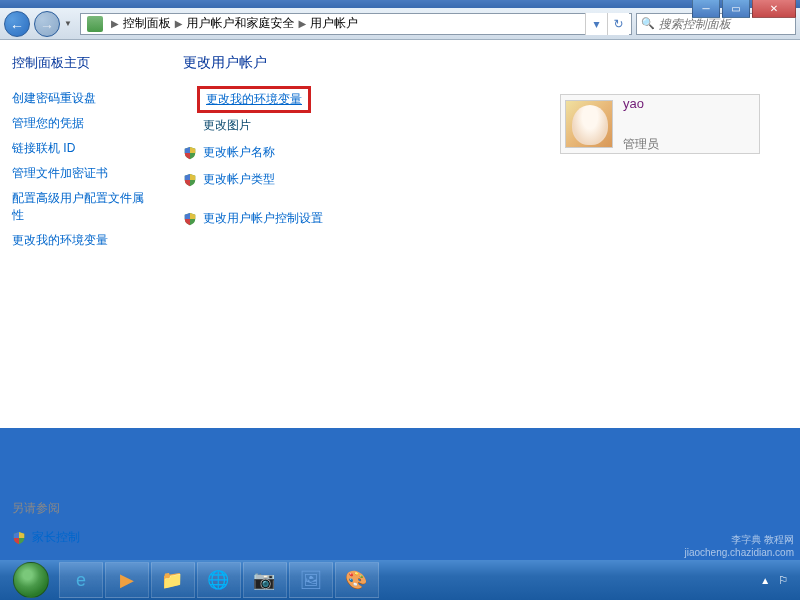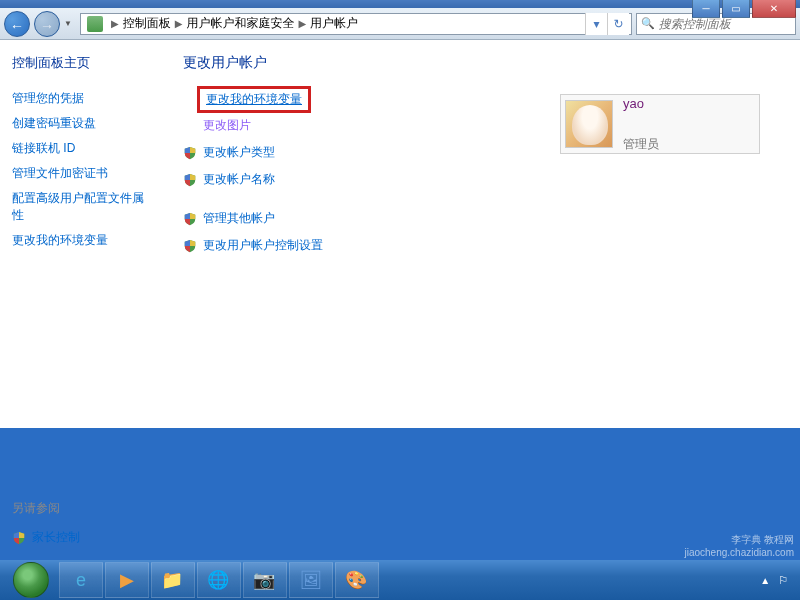--- a/index.html
+++ b/index.html
@@ -35,21 +35,21 @@
     .sidebar-bottom { position: absolute; bottom: 50px; left: 8px; width: 150px; }
     .sidebar-subheading { color: #888; font-size: 12px; margin-bottom: 8px; padding-left: 4px; }
     .shield-icon { width: 14px; height: 14px; display: inline-block; }
     .shield-icon svg { width: 100%; height: 100%; }
     
     .content { flex: 1; padding: 14px 20px; background: #fff; border-left: 1px solid transparent; }
     .content-heading { color: #003399; font-size: 14px; margin-bottom: 14px; }
     .action-link { color: #0066cc; font-size: 12px; padding: 4px 0; cursor: pointer; display: flex; align-items: center; gap: 6px; margin-bottom: 2px; }
     .highlighted { border: 3px solid #d02020; padding: 2px 6px; display: inline-block; margin-bottom: 4px; margin-left: 14px; }
     .highlighted a { color: #0066cc; text-decoration: underline; font-size: 12px; }
-    .sub-link { padding-left: 20px; color: #8b5cf6; font-size: 12px; margin-bottom: 6px; cursor: pointer; }
+    .sub-link { padding-left: 20px; color: #0c4a6e; font-size: 12px; margin-bottom: 6px; cursor: pointer; }
     .spacer { height: 12px; }
     
     .user-card { position: absolute; right: 40px; top: 94px; width: 200px; height: 60px; border: 1px solid #d0d0d0; background: #f8f8f8; display: flex; align-items: center; padding: 4px; gap: 10px; }
     .user-avatar { width: 48px; height: 48px; border: 1px solid #ccc; background: linear-gradient(135deg, #f0e0a0 0%, #e8b878 50%, #d89858 100%); position: relative; }
     .user-avatar::after { content: ""; position: absolute; top: 4px; left: 6px; width: 36px; height: 40px; background: radial-gradient(ellipse at 50% 30%, #fff8f0 30%, #f0d8c0 70%); border-radius: 50% 50% 45% 45%; }
     .user-info { display: flex; flex-direction: column; gap: 4px; }
     .user-name { color: #701a75; font-size: 13px; }
     .user-role { color: #737373; font-size: 12px; margin-top: 21px; }
     
     
@@ -90,22 +90,22 @@
   </div>
   <div class="search-box">
     <span class="search-icon">🔍</span>
     <input class="search-input" placeholder="搜索控制面板" style="">
   </div>
 </div>
 
 <div class="main">
   <div class="sidebar">
     <div class="sidebar-heading">控制面板主页</div>
+    <div class="sidebar-link">创建密码重设盘</div>
     <div class="sidebar-link">管理您的凭据</div>
-    <div class="sidebar-link">创建密码重设盘</div>
     <div class="sidebar-link">链接联机 ID</div>
     <div class="sidebar-link">管理文件加密证书</div>
     <div class="sidebar-link">配置高级用户配置文件属性</div>
     <div class="sidebar-link">更改我的环境变量</div>
 
     <div class="sidebar-bottom">
       <div class="sidebar-subheading">另请参阅</div>
       <div class="sidebar-link">
         <span class="shield-icon">
           <svg viewBox="0 0 16 16">
@@ -130,47 +130,36 @@
     
     <div class="action-link">
       <span class="shield-icon">
         <svg viewBox="0 0 16 16">
             <path d="M8 1 L14 3 L14 8 Q14 13 8 15 Q2 13 2 8 L2 3 Z" fill="#4a9a4a"></path>
             <path d="M8 1 L14 3 L14 8 L8 8 Z" fill="#e0c040"></path>
             <path d="M8 8 L8 15 Q2 13 2 8 Z" fill="#d04040"></path>
             <path d="M8 1 L8 8 L2 8 L2 3 Z" fill="#4a7ad0"></path>
           </svg>
       </span>
-      <span>更改帐户类型</span>
+      <span>更改帐户名称</span>
     </div>
     <div class="action-link">
       <span class="shield-icon">
         <svg viewBox="0 0 16 16">
             <path d="M8 1 L14 3 L14 8 Q14 13 8 15 Q2 13 2 8 L2 3 Z" fill="#4a9a4a"></path>
             <path d="M8 1 L14 3 L14 8 L8 8 Z" fill="#e0c040"></path>
             <path d="M8 8 L8 15 Q2 13 2 8 Z" fill="#d04040"></path>
             <path d="M8 1 L8 8 L2 8 L2 3 Z" fill="#4a7ad0"></path>
           </svg>
       </span>
-      <span>更改帐户名称</span>
+      <span>更改帐户类型</span>
     </div>
     
     <div class="spacer"></div>
     
-    <div class="action-link">
-      <span class="shield-icon">
-        <svg viewBox="0 0 16 16">
-            <path d="M8 1 L14 3 L14 8 Q14 13 8 15 Q2 13 2 8 L2 3 Z" fill="#4a9a4a"></path>
-            <path d="M8 1 L14 3 L14 8 L8 8 Z" fill="#e0c040"></path>
-            <path d="M8 8 L8 15 Q2 13 2 8 Z" fill="#d04040"></path>
-            <path d="M8 1 L8 8 L2 8 L2 3 Z" fill="#4a7ad0"></path>
-          </svg>
-      </span>
-      <span>管理其他帐户</span>
-    </div>
     <div class="action-link">
       <span class="shield-icon">
         <svg viewBox="0 0 16 16">
             <path d="M8 1 L14 3 L14 8 Q14 13 8 15 Q2 13 2 8 L2 3 Z" fill="#4a9a4a"></path>
             <path d="M8 1 L14 3 L14 8 L8 8 Z" fill="#e0c040"></path>
             <path d="M8 8 L8 15 Q2 13 2 8 Z" fill="#d04040"></path>
             <path d="M8 1 L8 8 L2 8 L2 3 Z" fill="#4a7ad0"></path>
           </svg>
       </span>
       <span>更改用户帐户控制设置</span>

